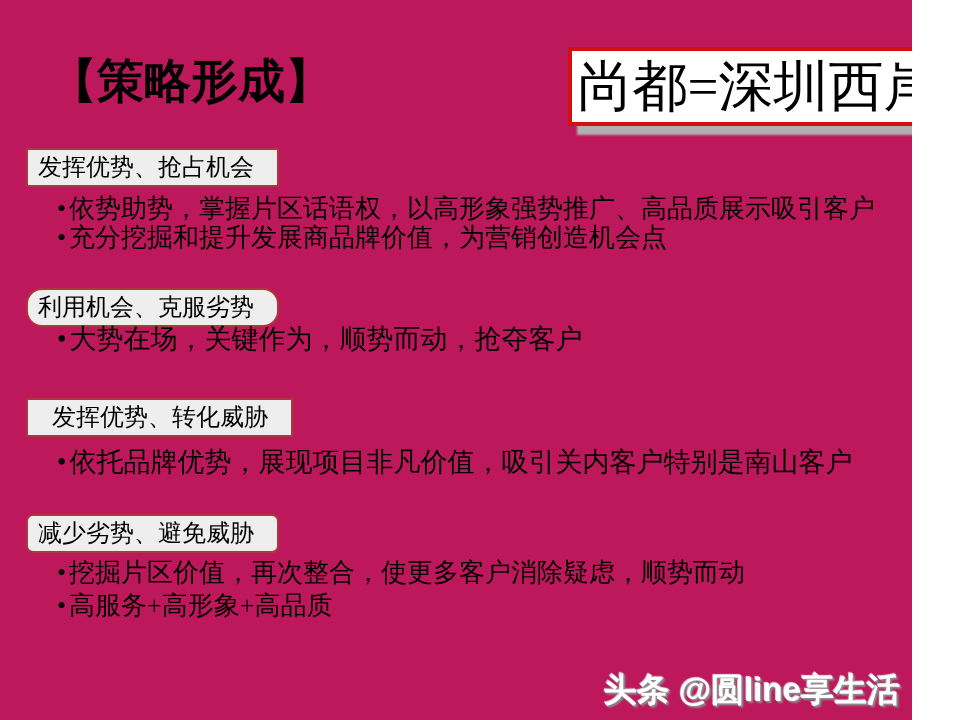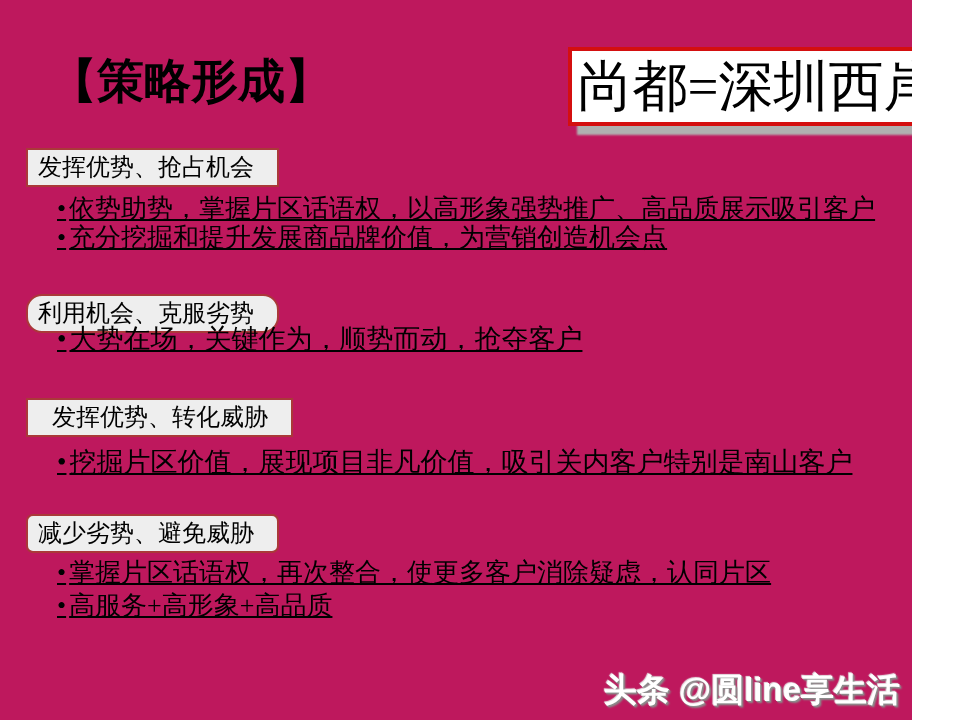--- a/index.html
+++ b/index.html
@@ -53,34 +53,33 @@
     border: 2px solid #aa3939;
     background: #eeeeee;
     font-size: 24px;
     line-height: 35px;
     padding-left: 10px;
     white-space: nowrap;
     overflow: hidden;
     margin-left: 20px;
   }
   .hdr1 { top: 148px; }
-  .hdr2 { top: 294px; border-radius: 16px; }
+  .hdr2 { top: 288px; border-radius: 16px; }
   .hdr3 { top: 398px; padding-left: 24px; }
   .hdr4 { top: 514px; border-radius: 7px; }
 
   ul.bullets {
     position: absolute;
     left: 57px;
     margin: 0;
     padding: 0;
     list-style: none;
   }
   ul.bullets li {
     white-space: nowrap;
-    text-decoration: underline;
   }
   ul.bullets li::before {
     content: "\2022";
     margin-right: 3px;
   }
   .blk1 { top: 194px; font-size: 26px; line-height: 29px; }
   .blk2 { top: 324px; font-size: 27px; line-height: 31px; }
   .blk3 { top: 447px; font-size: 27px; line-height: 31px; }
   .blk4 { top: 556px; font-size: 26px; line-height: 33px; }
 
@@ -113,24 +112,24 @@
     <li>充分挖掘和提升发展商品牌价值，为营销创造机会点</li>
   </ul>
 
   <div class="sec-header hdr2">利用机会、克服劣势</div>
   <ul class="bullets blk2">
     <li>大势在场，关键作为，顺势而动，抢夺客户</li>
   </ul>
 
   <div class="sec-header hdr3">发挥优势、转化威胁</div>
   <ul class="bullets blk3">
-    <li>挖掘片区价值，展现项目非凡价值，吸引关内客户特别是南山客户</li>
+    <li>依托品牌优势，展现项目非凡价值，吸引关内客户特别是南山客户</li>
   </ul>
 
   <div class="sec-header hdr4">减少劣势、避免威胁</div>
   <ul class="bullets blk4">
-    <li>掌握片区话语权，再次整合，使更多客户消除疑虑，认同片区</li>
+    <li>挖掘片区价值，再次整合，使更多客户消除疑虑，顺势而动</li>
     <li>高服务+高形象+高品质</li>
   </ul>
 
   <div class="watermark">头条 @圆line享生活</div>
 
 </div>
 
 </body></html>

